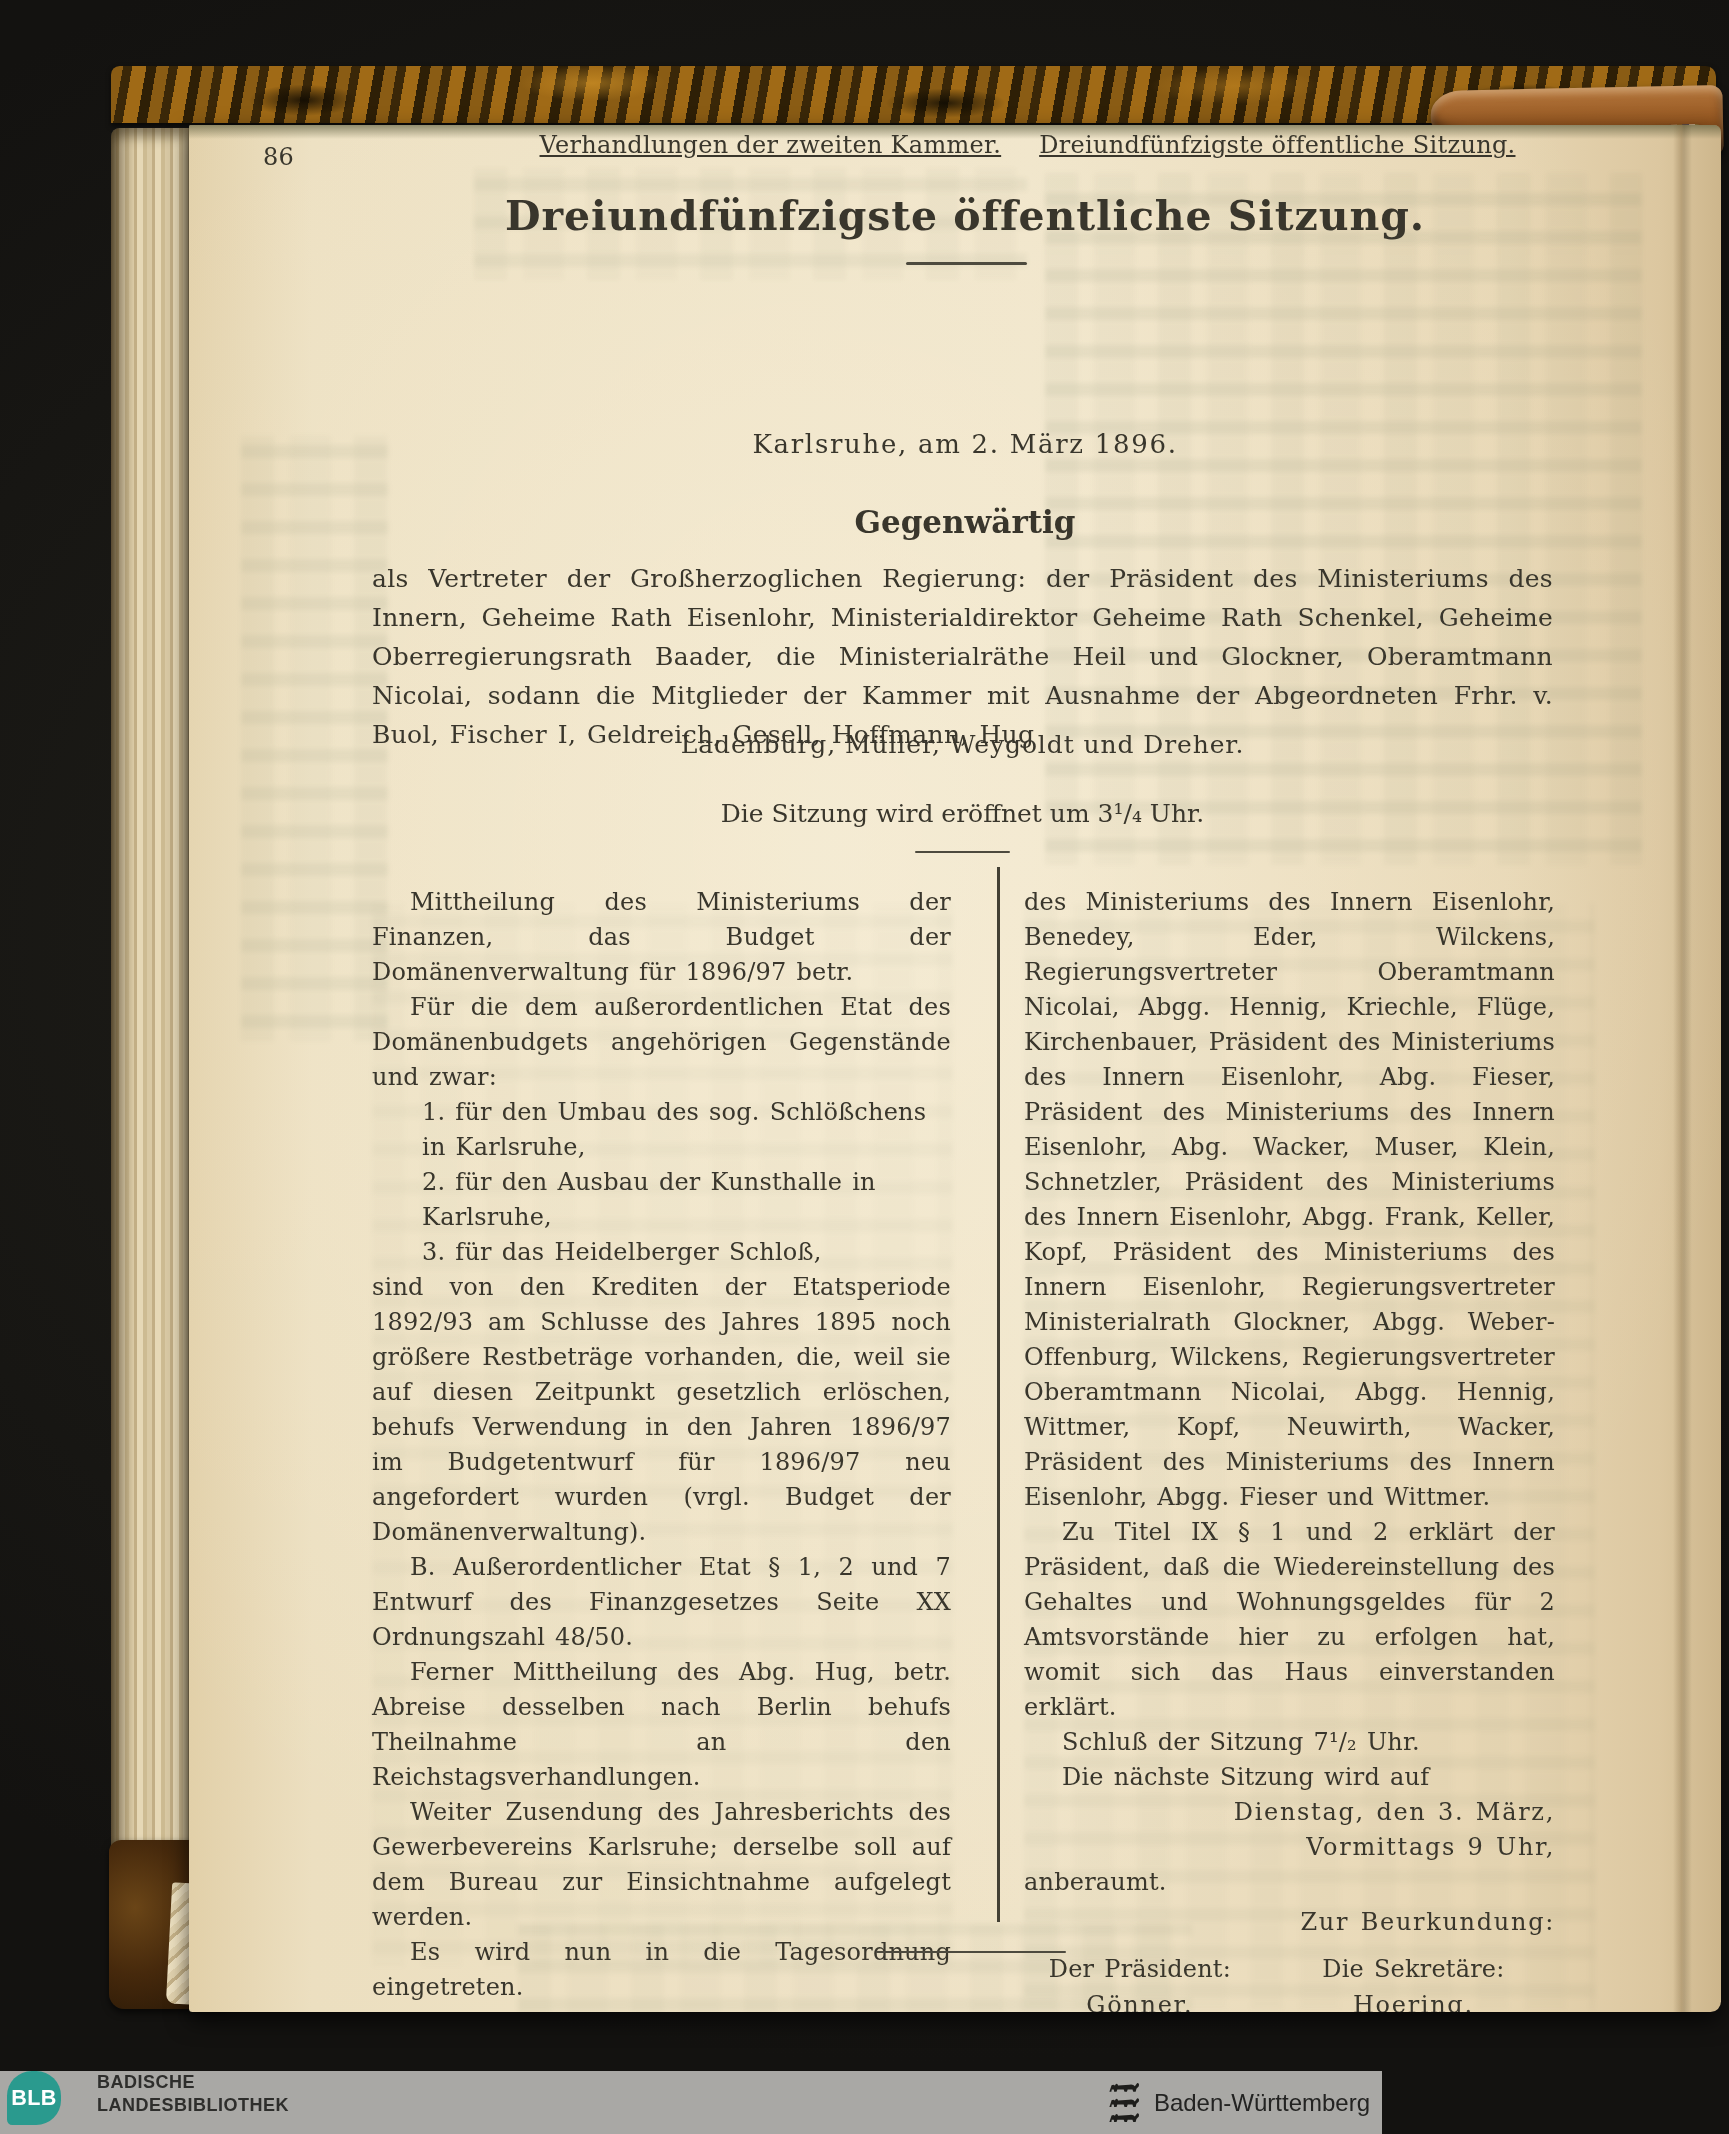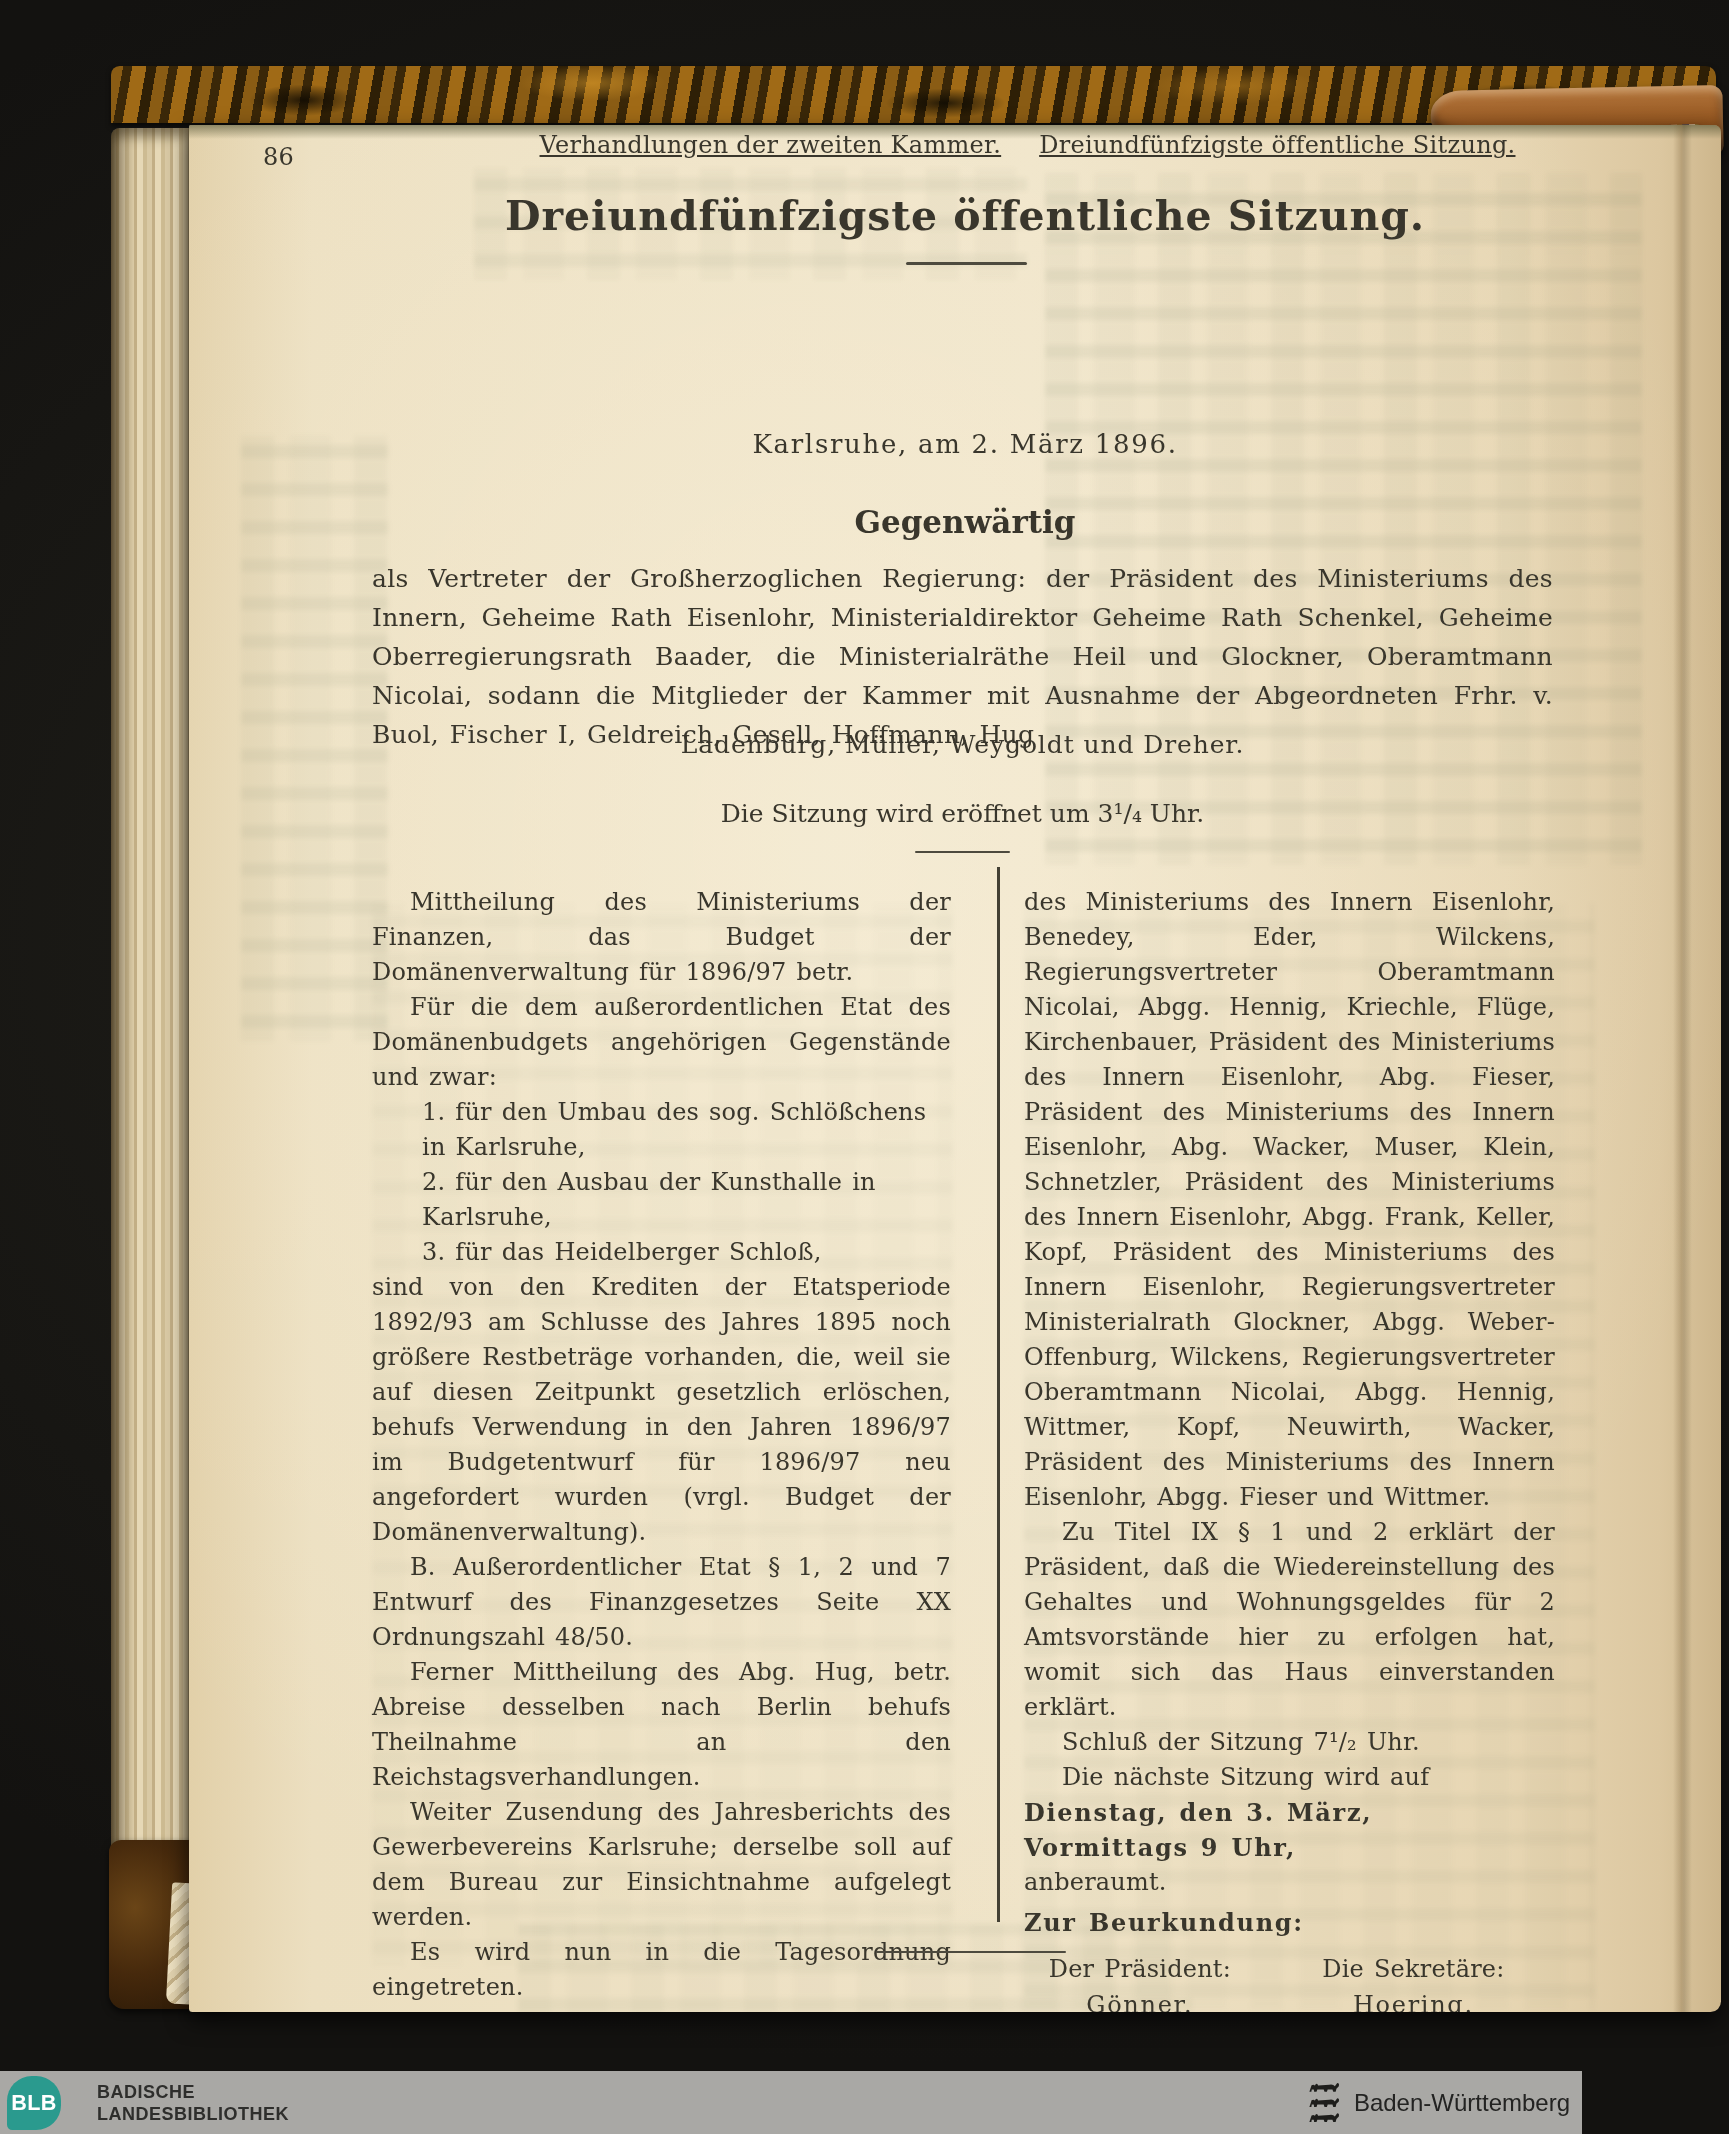--- a/index.html
+++ b/index.html
@@ -75,31 +75,31 @@
   .opening-line{position:absolute;top:674px;left:183px;width:1181px;text-align:center;font-size:25px;}
 
   .col{position:absolute;top:760px;font-size:24px;line-height:35px;text-align:justify;
     word-spacing:2.2px;letter-spacing:0.2px;}
   .left-col{left:183px;width:579px;}
   .right-col{left:835px;width:531px;}
   .para{margin:0;}
   .para.indent{text-indent:38px;}
   .para.cont{text-indent:0;}
   .para.list{text-indent:0;padding-left:50px;text-align:left;}
-  .para.center{text-align:left;text-indent:0;letter-spacing:1.7px;font-weight:bold;}
+  .para.center{text-align:right;text-indent:0;letter-spacing:1.7px;}
   .para.attn{margin-top:5.2px;}
 
   .sig-row{display:flex;margin-top:11px;line-height:36px;gap:16px;}
   .sig-left{width:45%;text-align:center;}
   .sig-right{width:55%;text-align:center;}
   .sig-name{letter-spacing:1.7px;}
 
   
-  .footer{position:absolute;left:0;top:2071px;width:1582px;height:64px;background:#a9a8a5;
-    display:flex;align-items:center;font-family:"Liberation Sans", sans-serif;}
+  .footer{position:absolute;left:0;top:2071px;width:1382px;height:64px;background:#a9a8a5;
+    display:flex;font-family:"Liberation Sans", sans-serif;}
   .blb-badge{width:54px;height:54px;margin-left:7px;background:#2a9a8e;color:#ffffff;
     border-radius:46% 46% 46% 5.2px;display:flex;align-items:center;justify-content:center;
     font-size:21.6px;font-weight:bold;letter-spacing:0.4px;}
   .blb-name{margin-left:36px;color:#2e2e2c;font-weight:bold;font-size:18px;line-height:22.5px;letter-spacing:0.5px;}
   .bw-brand{margin-left:auto;margin-right:12px;display:flex;align-items:center;}
   .lions{margin-right:12px;}
   .state-name{color:#232322;font-size:24px;}
 </style>
 </head>
 <body>

